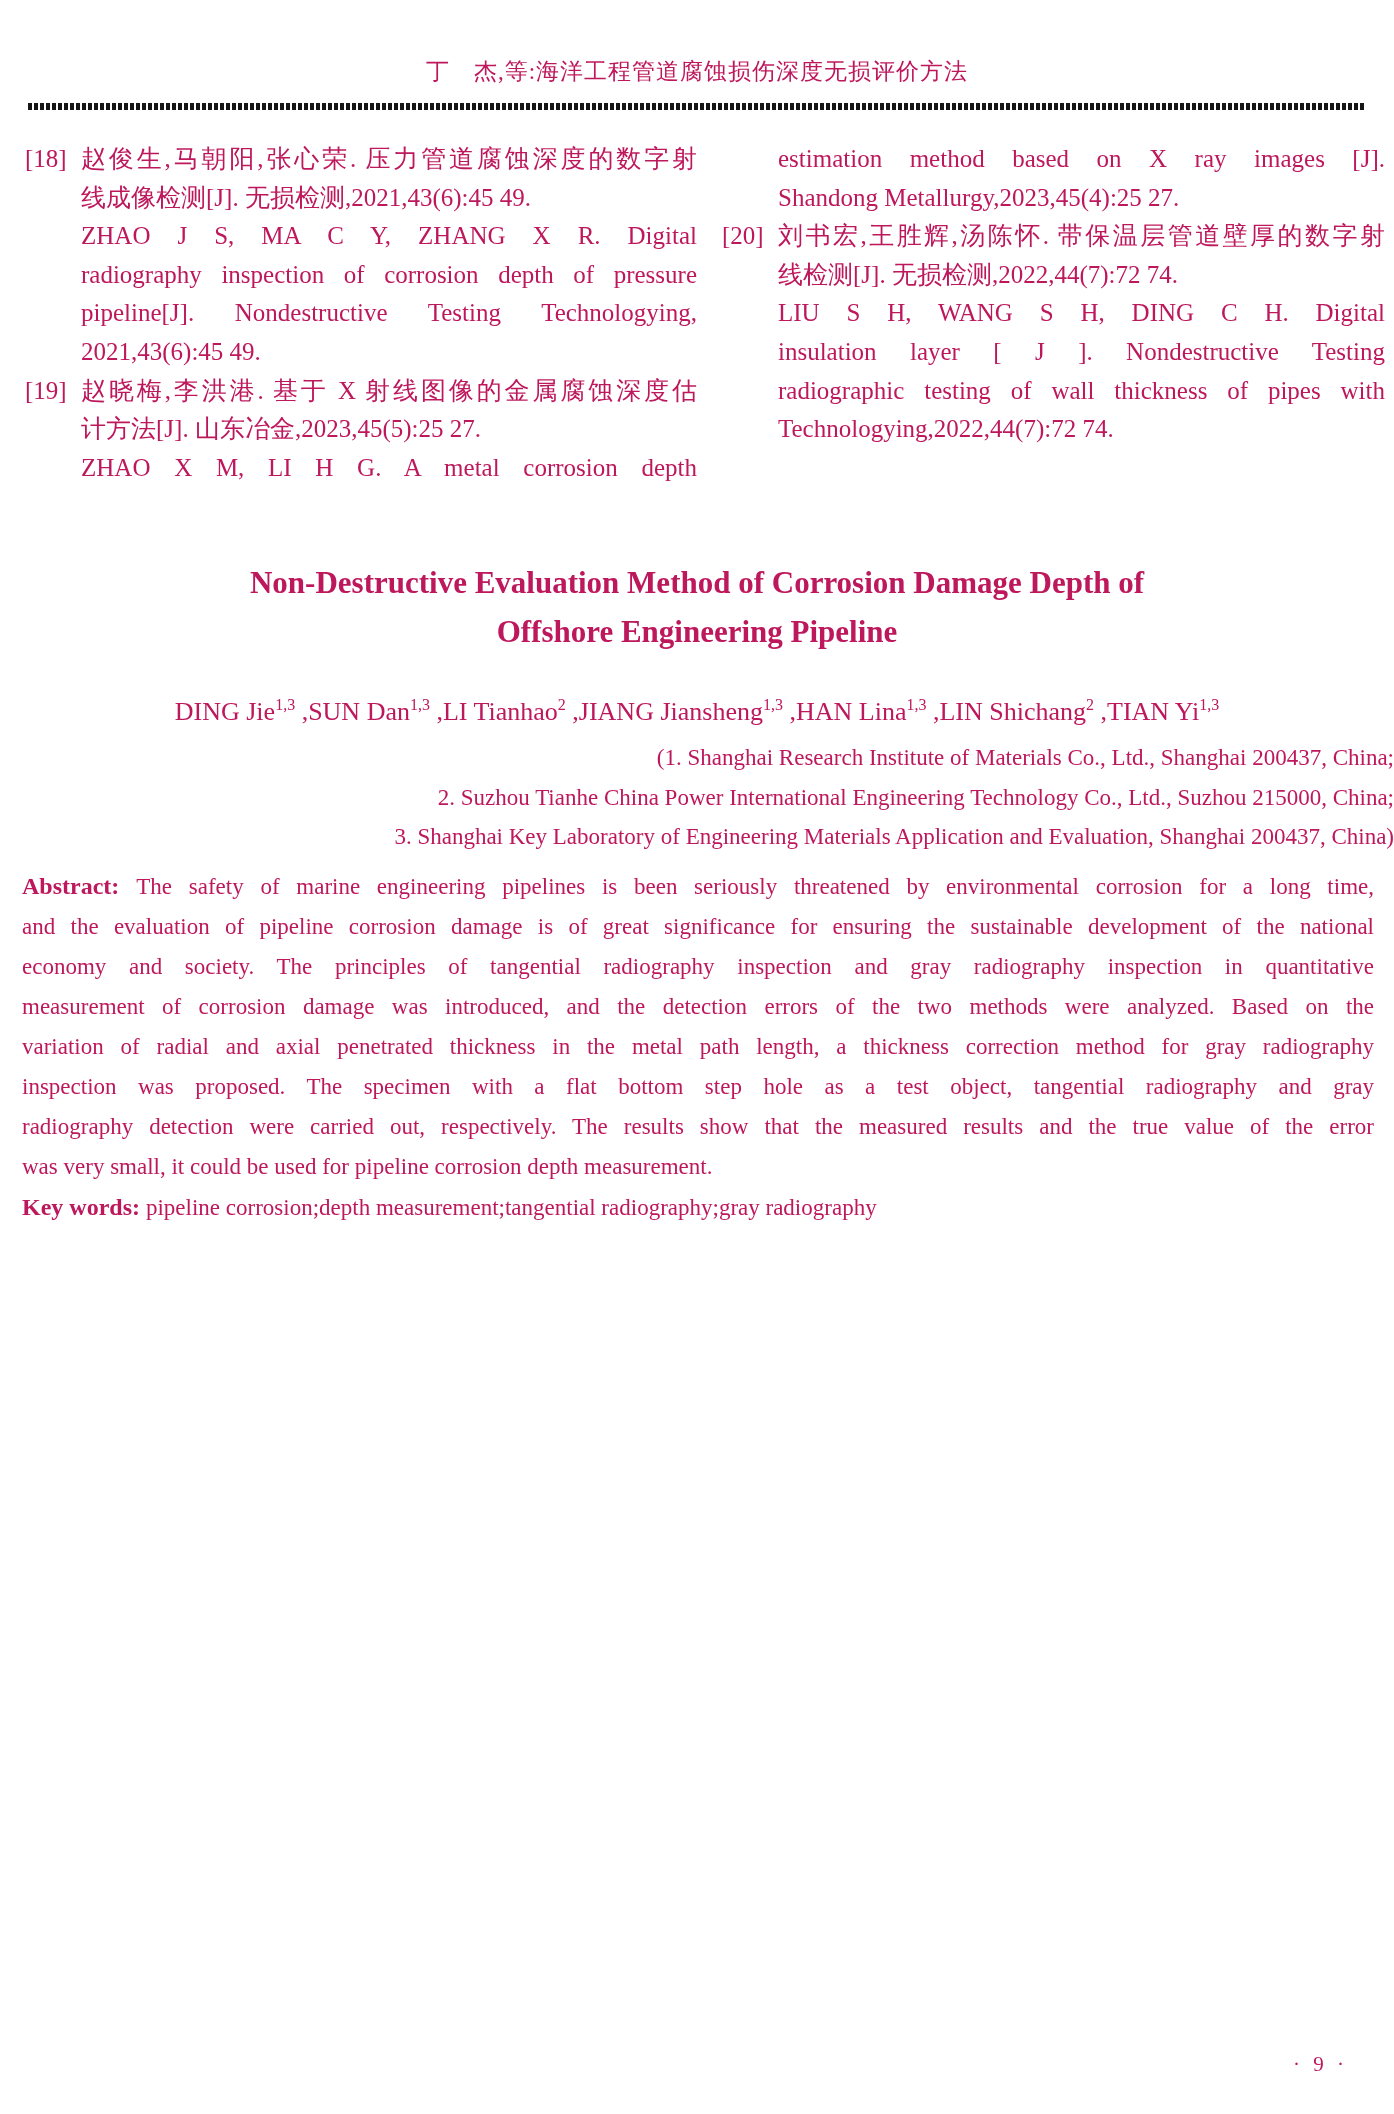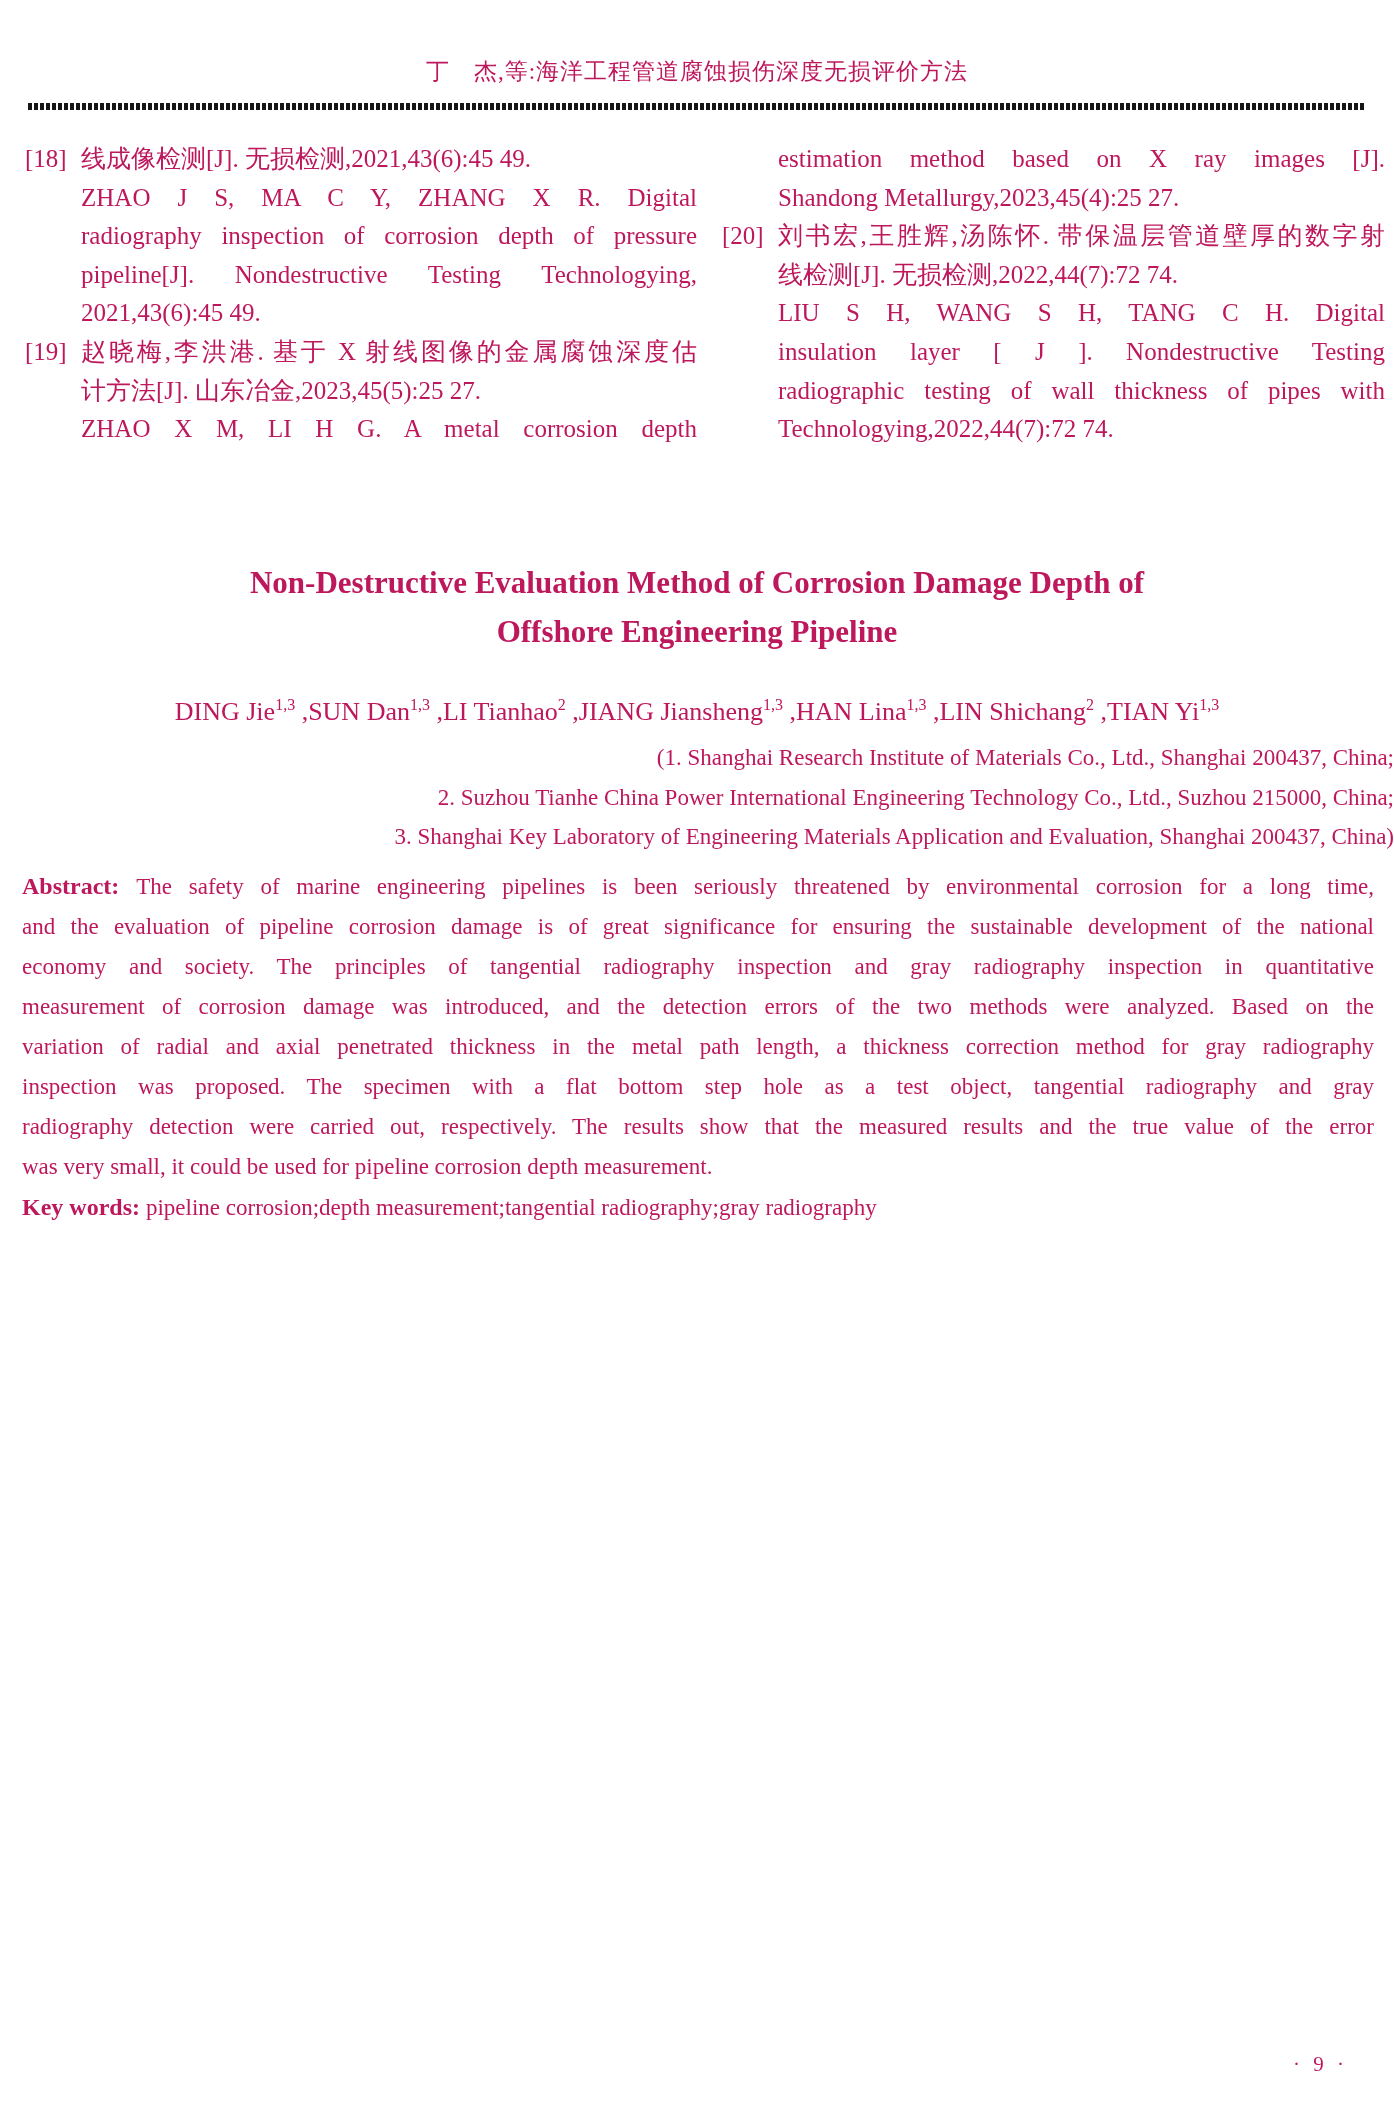--- a/index.html
+++ b/index.html
@@ -61,20 +61,21 @@
   <div class="running-head">
     <span>丁　杰,等:海洋工程管道腐蚀损伤深度无损评价方法</span>
   </div>
 
   <div class="head-rule"></div>
 
   <div class="ref-col" id="refs-left">
       <div class="ref-item">
         <span class="ref-num">[18]</span>
         <div class="ref-lines">
+          <div class="ref-line j">赵俊生,马朝阳,张心荣. 压力管道腐蚀深度的数字射</div>
           <div class="ref-line">线成像检测[J]. 无损检测,2021,43(6):45 49.</div>
           <div class="ref-line j">ZHAO J S, MA C Y, ZHANG X R. Digital</div>
           <div class="ref-line j">radiography inspection of corrosion depth of pressure</div>
           <div class="ref-line j">pipeline[J]. Nondestructive Testing Technologying,</div>
           <div class="ref-line">2021,43(6):45 49.</div>
         </div>
       </div>
       <div class="ref-item">
         <span class="ref-num">[19]</span>
         <div class="ref-lines">
@@ -89,21 +90,21 @@
         <div class="ref-lines">
           <div class="ref-line j">estimation method based on X ray images [J].</div>
           <div class="ref-line">Shandong Metallurgy,2023,45(4):25 27.</div>
         </div>
       </div>
       <div class="ref-item">
         <span class="ref-num">[20]</span>
         <div class="ref-lines">
           <div class="ref-line j">刘书宏,王胜辉,汤陈怀. 带保温层管道壁厚的数字射</div>
           <div class="ref-line">线检测[J]. 无损检测,2022,44(7):72 74.</div>
-          <div class="ref-line j">LIU S H, WANG S H, TANG C H. Digital</div>
+          <div class="ref-line j">LIU S H, WANG S H, DING C H. Digital</div>
           <div class="ref-line j">insulation layer [ J ]. Nondestructive Testing</div>
           <div class="ref-line j">radiographic testing of wall thickness of pipes with</div>
           <div class="ref-line">Technologying,2022,44(7):72 74.</div>
         </div>
       </div>
     </div>
 
   <div class="title-block">
     <div>Non-Destructive Evaluation Method of Corrosion Damage Depth of</div>
     <div>Offshore Engineering Pipeline</div>

